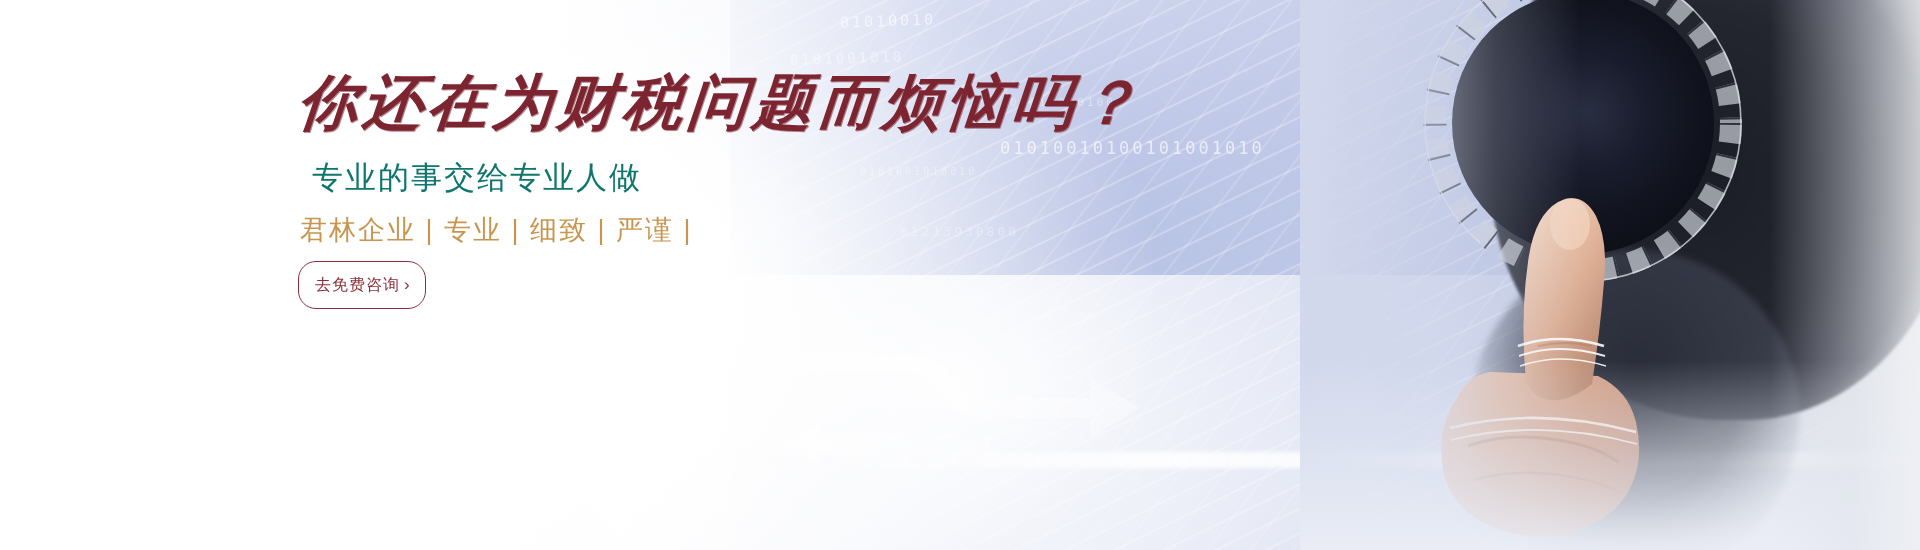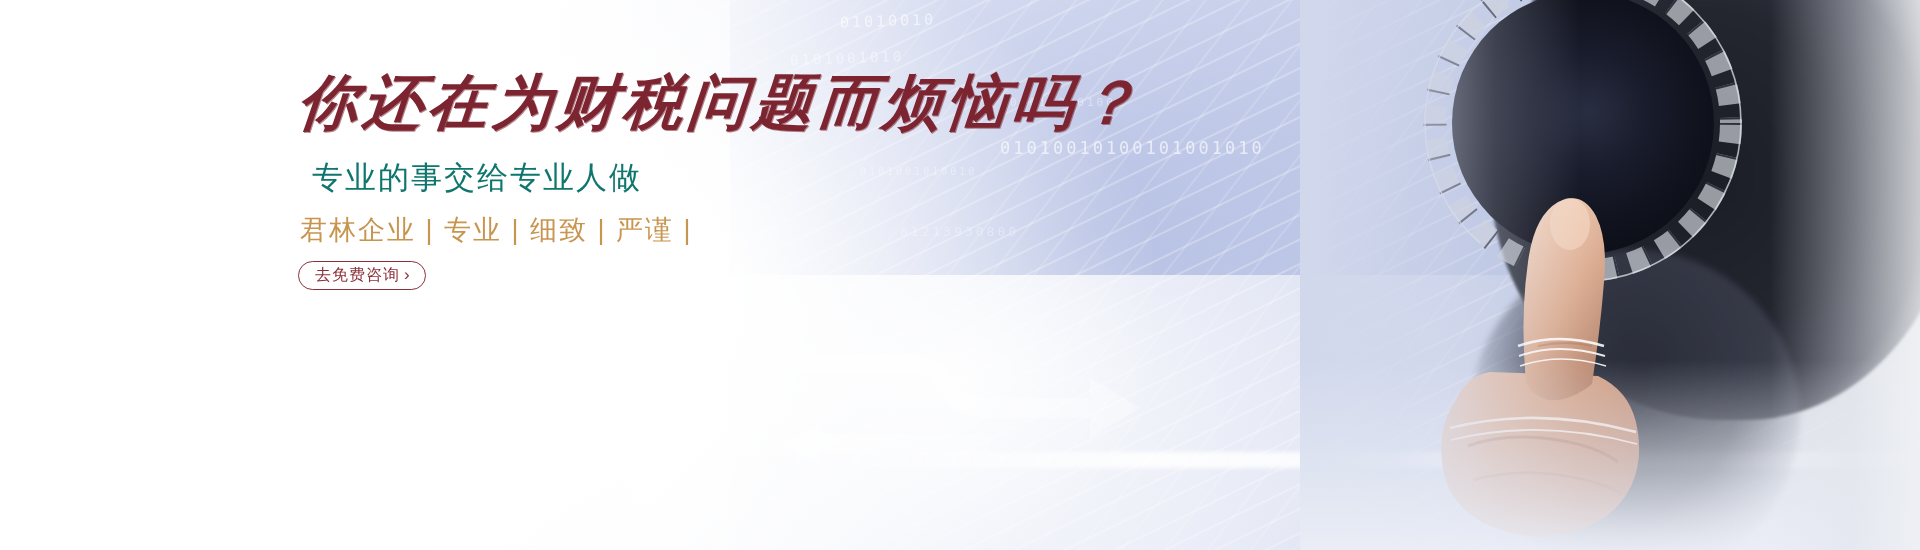--- a/index.html
+++ b/index.html
@@ -295,21 +295,21 @@
   }
 
   .cta {
     position: absolute;
     top: 261px;
     left: 0;
     display: inline-flex;
     align-items: center;
     gap: 4px;
     box-sizing: border-box;
-    height: 29px;
+    height: 48px;
     padding: 0 14px 0 16px;
     border: 1px solid #8a2f3a;
     border-radius: 18px;
     background: transparent;
     color: #8a2f3a;
     font-size: 16px;
     letter-spacing: 1px;
     cursor: pointer;
     white-space: nowrap;
   }

